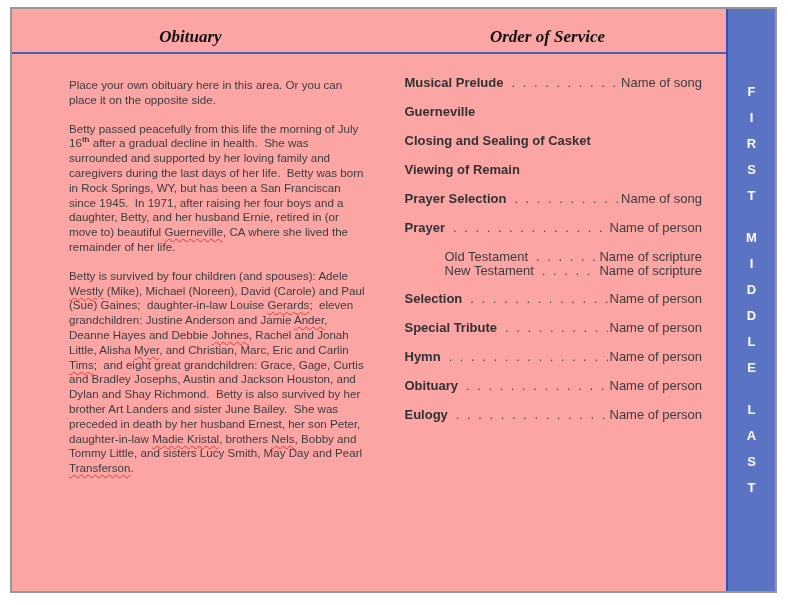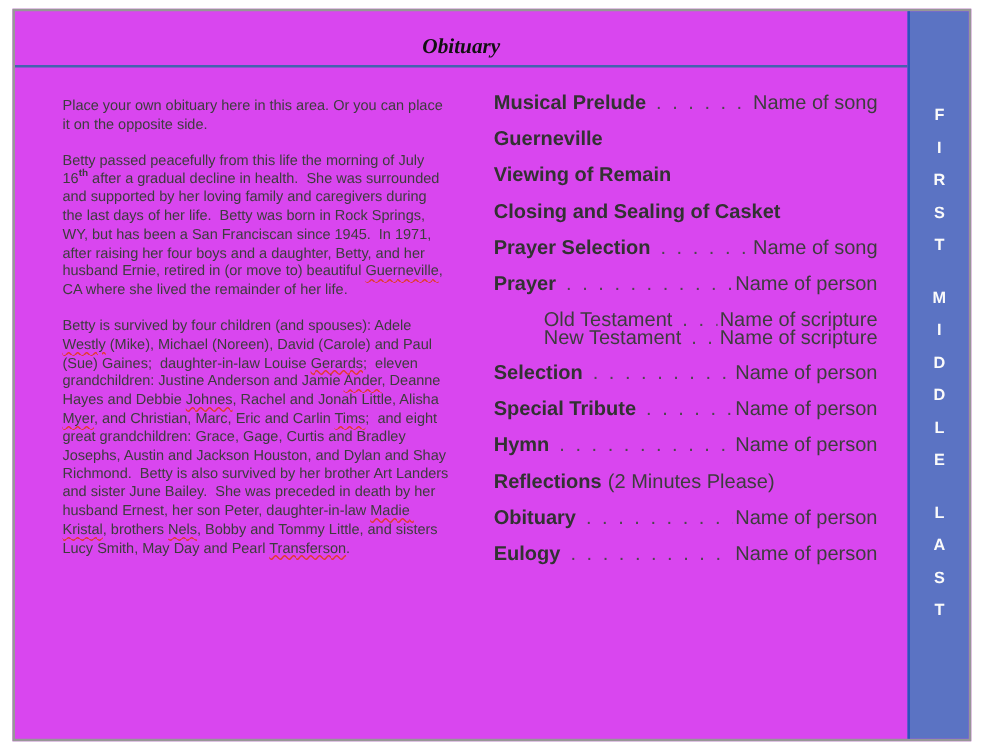--- a/index.html
+++ b/index.html
@@ -3,56 +3,56 @@
 <meta charset="utf-8">
 <style>
   html,body{margin:0;padding:0;}
   body{
     width:788px;height:605px;position:relative;overflow:hidden;
     background:#ffffff;
     font-family:"Liberation Sans","DejaVu Sans",sans-serif;
   }
   .page{
     position:absolute;left:10px;top:7px;width:767px;height:586px;
-    box-sizing:border-box;border:2px solid #979797;background:#d946ef;
+    box-sizing:border-box;border:2px solid #979797;background:#fca5a5;
   }
   .name-bar{
     position:absolute;top:0;right:0;width:49px;height:100%;
     box-sizing:border-box;background:#5b73c3;border-left:2px solid #2e52bd;
     display:flex;flex-direction:column;align-items:center;padding-top:70px;
   }
   .nb-word{display:flex;flex-direction:column;}
   .nb-word + .nb-word{margin-top:16px;}
   .nb-letter{
     text-align:center;font-size:13px;line-height:26px;color:#fafafa;
     font-weight:bold;letter-spacing:0;
   }
   .header-band{height:43px;margin-right:49px;display:flex;}
   .header-cell{flex:1;display:flex;align-items:flex-end;justify-content:center;padding-bottom:5px;}
   .header-title{
     font-family:"Liberation Serif","DejaVu Serif",serif;
     font-weight:bold;font-style:italic;font-size:17px;color:#111111;
   }
   .header-rule{height:2px;background:#4462ae;margin-right:49px;}
-  .content{display:flex;margin-right:49px;}
+  .content{display:flex;margin-right:49px;margin-left:19px;}
   .col{box-sizing:border-box;}
   .col-left{width:50%;padding:24px 10px 0 38px;}
   .col-right{width:50%;padding:22px 24px 0 26px;}
   p.obit{
     font-size:11.6px;line-height:14.8px;color:#3d3d3d;
     margin:0 0 14px 0;white-space:pre-wrap;
   }
   .sup{vertical-align:super;font-size:8px;line-height:0;font-weight:bold;}
   .squiggle{
     text-decoration:underline;text-decoration-style:wavy;
     text-decoration-color:#e23b2e;text-decoration-thickness:1px;
     text-underline-offset:2px;
   }
   .order-item,.order-sub{
-    display:flex;align-items:center;font-size:16px;line-height:14px;color:#3d3d3d;
+    display:flex;align-items:center;font-size:13px;line-height:14px;color:#3d3d3d;
   }
   .order-item{margin-bottom:15px;}
   .order-group{margin-bottom:15px;}
   .order-group .order-item{margin-bottom:1px;}
   .order-sub{padding-left:40px;line-height:13.5px;}
   .oi-label{font-weight:bold;white-space:nowrap;color:#323232;}
   .order-sub .oi-label{font-weight:normal;color:#3d3d3d;}
   .oi-suffix{margin-left:5px;white-space:nowrap;}
   .oi-dots{
     flex:1;overflow:hidden;white-space:nowrap;margin:0 2px 0 8px;
@@ -64,42 +64,45 @@
   .oi-value{white-space:nowrap;}
 </style>
 </head>
 <body>
 
 <div class="page">
   <div class="header-band">
     <div class="header-cell">
       <span class="header-title">Obituary</span>
     </div>
+    <div class="header-cell">
+      <span class="header-title">Order of Service</span>
+    </div>
   </div>
   <div class="header-rule"></div>
   <div class="content">
     <div class="col col-left" id="obituary-col">
         <p class="obit"><span>Place your own obituary here in this area. Or you can place it on the opposite side.</span></p>
         <p class="obit"><span>Betty passed peacefully from this life the morning of July 16</span><span class="sup">th</span><span> after a gradual decline in health.  She was surrounded and supported by her loving family and caregivers during the last days of her life.  Betty was born in Rock Springs, WY, but has been a San Franciscan since 1945.  In 1971, after raising her four boys and a daughter, Betty, and her husband Ernie, retired in (or move to) beautiful </span><span class="squiggle">Guerneville</span><span>, CA where she lived the remainder of her life.</span></p>
         <p class="obit"><span>Betty is survived by four children (and spouses): Adele </span><span class="squiggle">Westly</span><span> (Mike), Michael (Noreen), David (Carole) and Paul (Sue) Gaines;  daughter-in-law Louise </span><span class="squiggle">Gerards</span><span>;  eleven grandchildren: Justine Anderson and Jamie </span><span class="squiggle">Ander</span><span>, Deanne Hayes and Debbie </span><span class="squiggle">Johnes</span><span>, Rachel and Jonah Little, Alisha </span><span class="squiggle">Myer</span><span>, and Christian, Marc, Eric and Carlin </span><span class="squiggle">Tims</span><span>;  and eight great grandchildren: Grace, Gage, Curtis and Bradley Josephs, Austin and Jackson Houston, and Dylan and Shay Richmond.  Betty is also survived by her brother Art Landers and sister June Bailey.  She was preceded in death by her husband Ernest, her son Peter, daughter-in-law </span><span class="squiggle">Madie Kristal</span><span>, brothers </span><span class="squiggle">Nels</span><span>, Bobby and Tommy Little, and sisters Lucy Smith, May Day and Pearl </span><span class="squiggle">Transferson</span><span>.</span></p>
       </div>
     <div class="col col-right" id="order-col">
         <div class="order-item">
           <span class="oi-label">Musical Prelude</span>
           <span class="oi-dots"></span>
           <span class="oi-value">Name of song</span>
         </div>
         <div class="order-item">
           <span class="oi-label">Guerneville</span>
         </div>
         <div class="order-item">
-          <span class="oi-label">Viewing of Remain</span>
+          <span class="oi-label">Closing and Sealing of Casket</span>
         </div>
         <div class="order-item">
-          <span class="oi-label">Closing and Sealing of Casket</span>
+          <span class="oi-label">Viewing of Remain</span>
         </div>
         <div class="order-item">
           <span class="oi-label">Prayer Selection</span>
           <span class="oi-dots"></span>
           <span class="oi-value">Name of song</span>
         </div>
         <div class="order-item">
           <span class="oi-label">Prayer</span>
           <span class="oi-dots"></span>
           <span class="oi-value">Name of person</span>
@@ -125,24 +128,20 @@
           <span class="oi-label">Special Tribute</span>
           <span class="oi-dots"></span>
           <span class="oi-value">Name of person</span>
         </div>
         <div class="order-item">
           <span class="oi-label">Hymn</span>
           <span class="oi-dots"></span>
           <span class="oi-value">Name of person</span>
         </div>
         <div class="order-item">
-          <span class="oi-label">Reflections</span>
-          <span class="oi-suffix">(2 Minutes Please)</span>
-        </div>
-        <div class="order-item">
           <span class="oi-label">Obituary</span>
           <span class="oi-dots"></span>
           <span class="oi-value">Name of person</span>
         </div>
         <div class="order-item">
           <span class="oi-label">Eulogy</span>
           <span class="oi-dots"></span>
           <span class="oi-value">Name of person</span>
         </div>
       </div>

